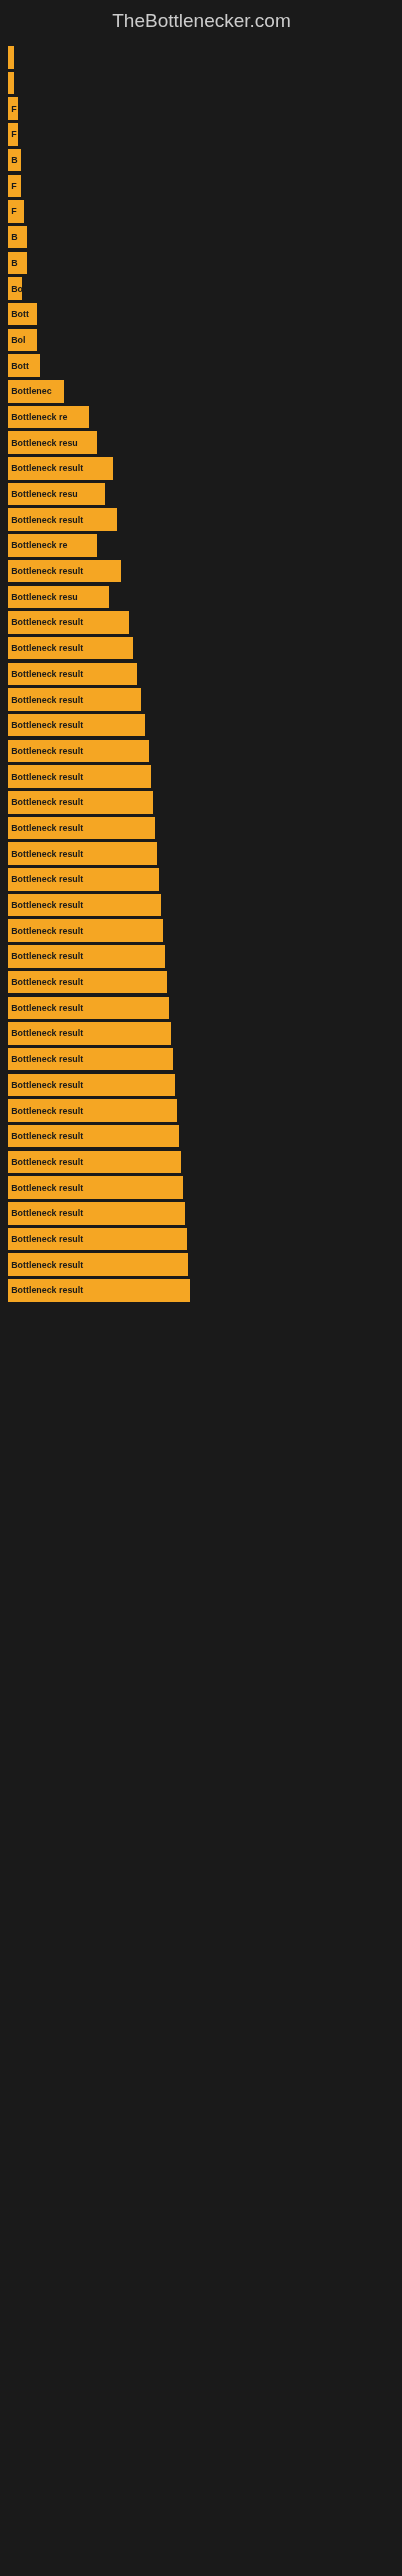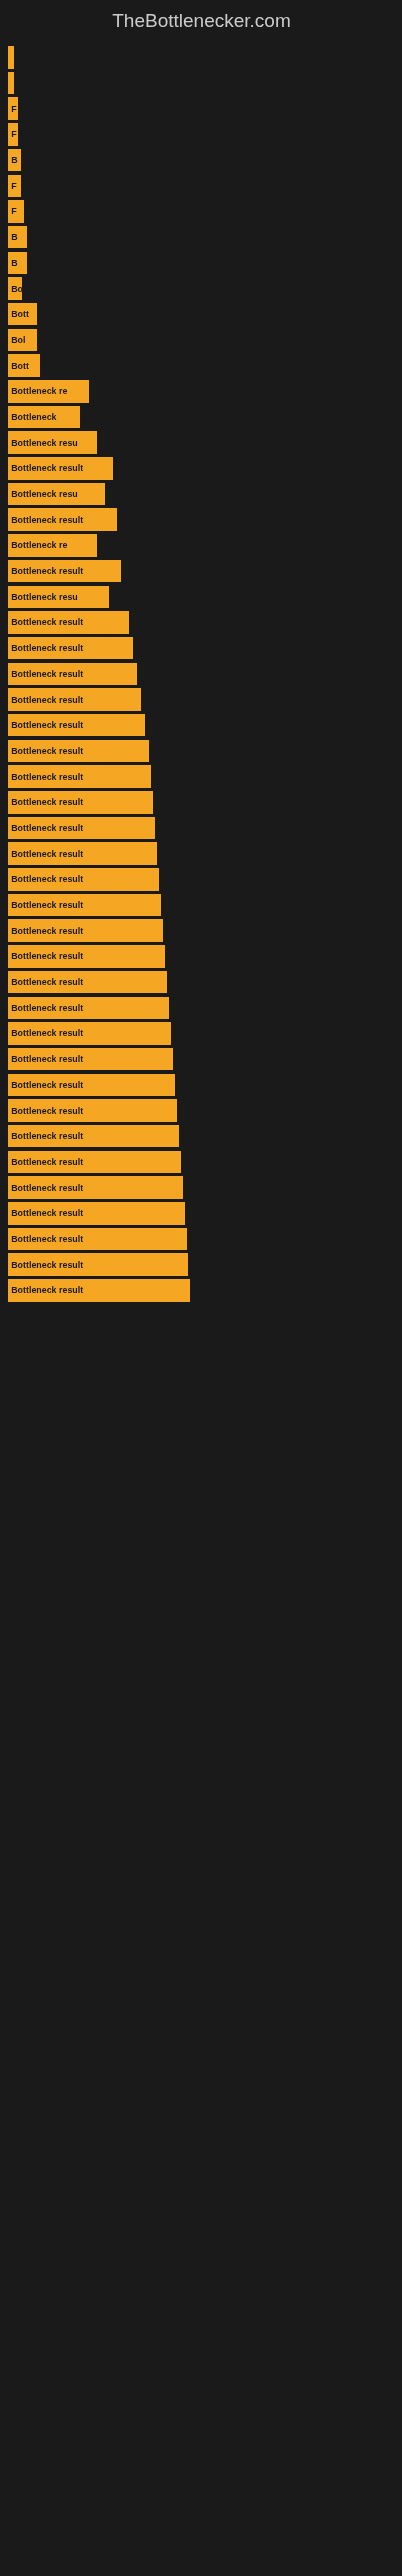--- a/index.html
+++ b/index.html
@@ -89,26 +89,26 @@
     <div class="bar-row">
       <div class="bar" style="width: 29px;">Bott</div>
     </div>
     <div class="bar-row">
       <div class="bar" style="width: 29px;">Bol</div>
     </div>
     <div class="bar-row">
       <div class="bar" style="width: 32px;">Bott</div>
     </div>
     <div class="bar-row">
+      <div class="bar" style="width: 56px;">Bottlenec</div>
+    </div>
+    <div class="bar-row">
       <div class="bar" style="width: 81px;">Bottleneck re</div>
     </div>
     <div class="bar-row">
-      <div class="bar" style="width: 72px;">Bottleneck</div>
-    </div>
-    <div class="bar-row">
       <div class="bar" style="width: 89px;">Bottleneck resu</div>
     </div>
     <div class="bar-row">
       <div class="bar" style="width: 105px;">Bottleneck result</div>
     </div>
     <div class="bar-row">
       <div class="bar" style="width: 97px;">Bottleneck resu</div>
     </div>
     <div class="bar-row">
       <div class="bar" style="width: 109px;">Bottleneck result</div>

